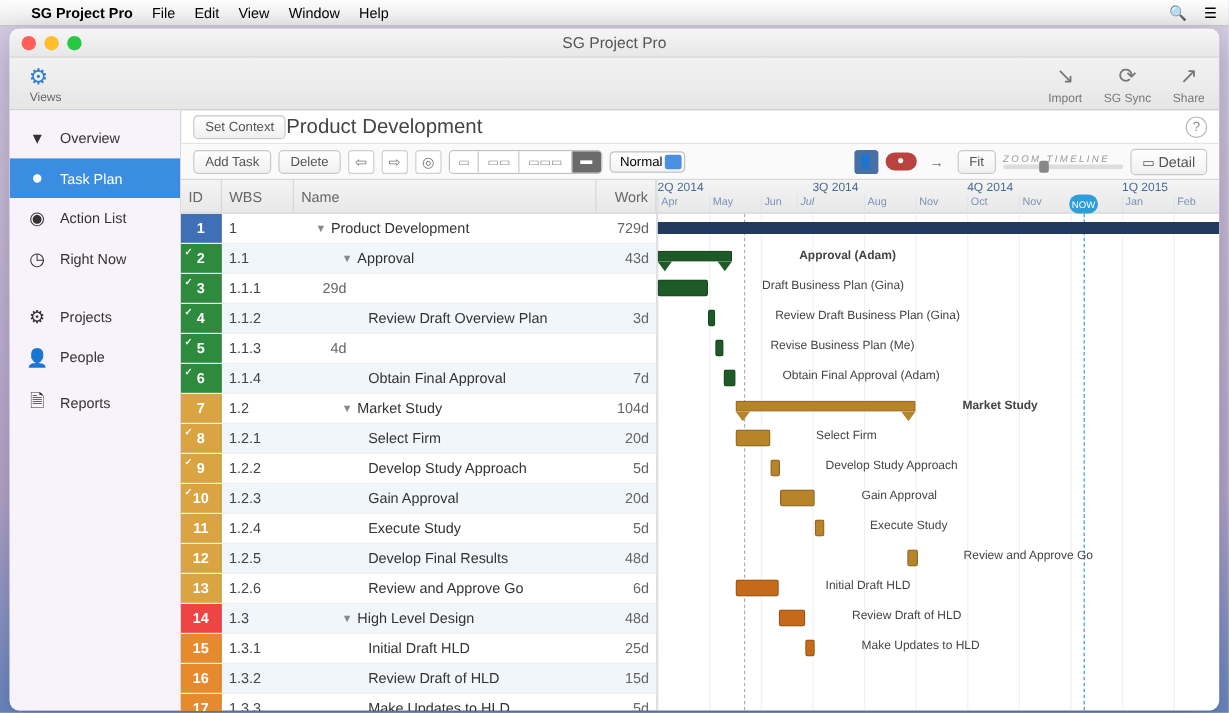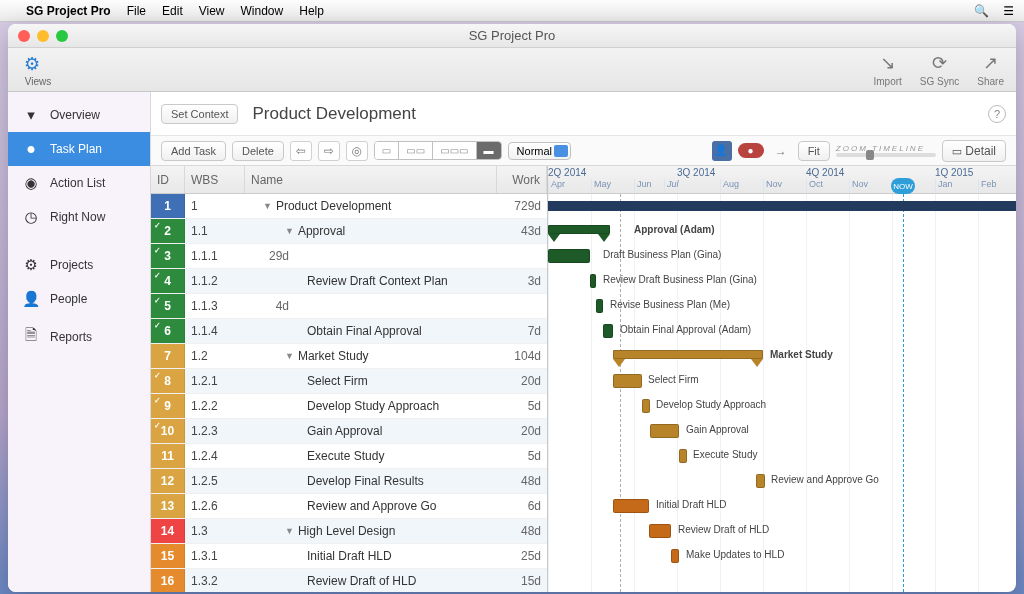--- a/index.html
+++ b/index.html
@@ -21,21 +21,21 @@
 .tb-right .tbbtn { text-align:center; color:#777; cursor:pointer; }
 .tb-right .tbbtn .ic { font-size:18px; display:block; }
 .tb-right .tbbtn .lbl { font-size:10px; }
 .content { flex:1; display:flex; min-height:0; }
 .sidebar { width:143px; background:#f8f2fb; border-right:1px solid #d8d8d8; padding-top:6px; }
 .sbitem { display:flex; align-items:center; gap:10px; padding:8px 14px; color:#333; cursor:pointer; }
 .sbitem.active { background:#3a8de0; color:#fff; }
 .sbitem .ic { width:18px; text-align:center; font-size:15px; }
 .sbitem.spacer { height:14px; padding:0; }
 .main { flex:1; display:flex; flex-direction:column; min-width:0; }
-.pagehdr { height:44px; display:flex; align-items:center; padding:0 10px; gap:14px; border-bottom:1px solid #e5e5e5; }
+.pagehdr { height:28px; display:flex; align-items:center; padding:0 10px; border-bottom:1px solid #e5e5e5; }
 .btn { background:linear-gradient(#fff,#f0f0f0); border:1px solid #c9c9c9; border-radius:4px; padding:3px 9px; color:#555; cursor:pointer; font-size:11px; }
 .ptitle { font-size:17px; color:#444; }
 .help { margin-left:auto; width:18px; height:18px; border-radius:50%; border:1px solid #bbb; color:#888; display:flex; align-items:center; justify-content:center; font-size:11px; }
 .maintb { height:30px; display:flex; align-items:center; gap:6px; padding:0 10px; border-bottom:1px solid #d8d8d8; background:#fafafa; }
 .navico { width:22px; height:20px; display:inline-flex; align-items:center; justify-content:center; color:#777; border:1px solid #d0d0d0; border-radius:3px; background:#fff; cursor:pointer; }
 .seggrp { display:flex; border:1px solid #c0c0c0; border-radius:4px; overflow:hidden; }
 .seggrp span { padding:3px 7px; border-right:1px solid #c0c0c0; background:#fff; cursor:pointer; font-size:10px; color:#888; display:flex; align-items:center; }
 .seggrp span:last-child { border-right:none; }
 .seggrp span.on { background:#6b6b6b; color:#fff; }
 .sel { border:1px solid #c0c0c0; border-radius:4px; padding:2px 18px 2px 8px; background:#fff linear-gradient(#fff,#f2f2f2); position:relative; font-size:11px; cursor:pointer; }
@@ -66,21 +66,21 @@
 .ghdr .m { position:absolute; bottom:1px; font-size:9px; color:#7a92b5; border-left:1px solid #dde4ed; padding-left:2px; height:13px; }
 .gbody { flex:1; position:relative; overflow:hidden; }
 .gbody .vline { position:absolute; top:0; bottom:0; border-left:1px solid #eef1f6; }
 .gbody .dline { position:absolute; top:0; bottom:0; border-left:1px dashed #b0b0b0; }
 .grow { height:25px; position:relative; }
 .sbar { position:absolute; top:6px; height:9px; border:1px solid rgba(0,0,0,.18); border-radius:1px; }
 .sbar::before,.sbar::after{content:"";position:absolute;top:8px;border-left:6px solid transparent;border-right:6px solid transparent;}
 .sbar::before{left:-1px;border-top:8px solid currentColor;}
 .sbar::after{right:-1px;border-top:8px solid currentColor;}
 .tbar { position:absolute; top:5px; height:14px; border-radius:2px; border:1px solid rgba(0,0,0,.2); }
-.glabel { position:absolute; top:5px; font-size:10px; color:#444; white-space:nowrap; }
+.glabel { position:absolute; top:5px; font-size:10px; color:#444; white-space:nowrap;margin-left:32px; }
 .prjbar { position:absolute; top:7px; height:10px; background:#223a5e; }
 .nowpill { position:absolute; top:12px; width:24px; height:16px; background:#2e9ed8; color:#fff; border-radius:8px; font-size:8px; display:flex; align-items:center; justify-content:center; z-index:5; }
 </style>
 </head>
 <body>
 
 <div class="menubar">
   <span class="apple"></span>
   <span class="app">SG Project Pro</span>
   <span>File</span>
@@ -221,21 +221,21 @@
                 <div class="wbs">1.1.1</div>
                 <div class="work">29d</div>
               </div>
               <div class="row">
                 <div class="idcell" style="background:#2e8b3d">
                   <span class="chk">✓</span>
                   <span>4</span>
                 </div>
                 <div class="wbs">1.1.2</div>
                 <div class="name" style="padding-left:62px">
-                  <span>Review Draft Context Plan</span>
+                  <span>Review Draft Overview Plan</span>
                 </div>
                 <div class="work">3d</div>
               </div>
               <div class="row">
                 <div class="idcell" style="background:#2e8b3d">
                   <span class="chk">✓</span>
                   <span>5</span>
                 </div>
                 <div class="wbs">1.1.3</div>
                 <div class="work">4d</div>
@@ -408,21 +408,21 @@
               <div class="grow">
                 <div class="sbar" style="left:0px;width:62px;background:#1e5a28;color:#1e5a28"></div>
                 <div class="glabel" style="left:86px;font-weight:600">Approval (Adam)</div>
               </div>
               <div class="grow">
                 <div class="tbar" style="left:0px;width:42px;background:#1e5a28"></div>
                 <div class="glabel" style="left:55px">Draft Business Plan (Gina)</div>
               </div>
               <div class="grow">
                 <div class="tbar" style="left:42px;width:6px;background:#1e5a28"></div>
-                <div class="glabel" style="left:55px">Review Draft Business Plan (Gina)</div>
+                <div class="glabel" style="left:66px">Review Draft Business Plan (Gina)</div>
               </div>
               <div class="grow">
                 <div class="tbar" style="left:48px;width:7px;background:#1e5a28"></div>
                 <div class="glabel" style="left:62px">Revise Business Plan (Me)</div>
               </div>
               <div class="grow">
                 <div class="tbar" style="left:55px;width:10px;background:#1e5a28"></div>
                 <div class="glabel" style="left:72px">Obtain Final Approval (Adam)</div>
               </div>
               <div class="grow">

